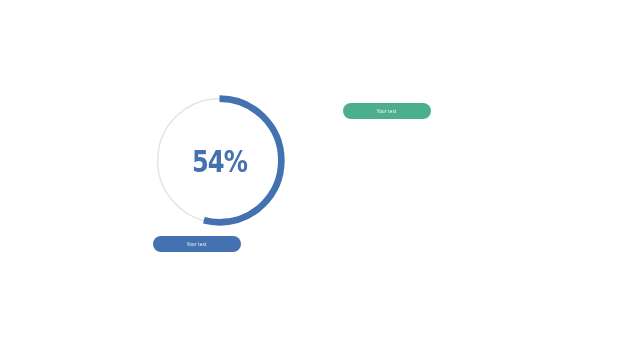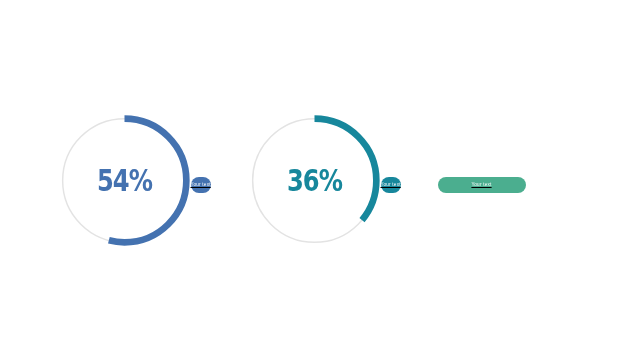--- a/index.html
+++ b/index.html
@@ -29,24 +29,23 @@
     display: flex;
     align-items: center;
     justify-content: center;
     gap: 45px;
   }
   .gauge-card {
     position: relative;
     width: 145px;
     height: 172px;
     display: flex;
-    flex-direction: row;
-    align-items: center;
+    flex-direction: column;
+    align-items: flex-start;
     justify-content: flex-start;
-    text-decoration: underline;
   }
   .ring-wrap {
     position: relative;
     width: 133px;
     height: 133px;
   }
   .ring-svg {
     display: block;
     width: 133px;
     height: 133px;
@@ -109,29 +108,19 @@
       <div class="ring-wrap">
         <svg class="ring-svg" viewBox="0 0 100 100">
           <circle class="ring-track" cx="50" cy="50" r="46.5" style="stroke: rgb(227, 227, 227);"></circle>
           <circle class="ring-value" id="arc-0" cx="50" cy="50" r="46.5" stroke-dasharray="157.771 134.397" style="stroke: rgb(68, 114, 176);"></circle>
         </svg>
         <div class="pct-label" id="pct-0" style="color: rgb(68, 114, 176);">54%</div>
       </div>
       <button class="cta-button" id="btn-0" style="background: rgb(68, 114, 176);">Your text</button>
     </div>
 
-    <div class="gauge-card">
-      <div class="ring-wrap">
-        <svg class="ring-svg" viewBox="0 0 100 100">
-          <circle class="ring-track" cx="50" cy="50" r="46.5" style="stroke: rgb(227, 227, 227);"></circle>
-          <circle class="ring-value" id="arc-1" cx="50" cy="50" r="46.5" stroke-dasharray="105.181 186.988" style="stroke: rgb(23, 135, 156);"></circle>
-        </svg>
-        <div class="pct-label" id="pct-1" style="color: rgb(23, 135, 156);">36%</div>
-      </div>
-      <button class="cta-button" id="btn-1" style="background: rgb(23, 135, 156);">Your text</button>
-    </div>
 
     <div class="gauge-card">
       <button class="cta-button" id="btn-2" style="background: rgb(75, 174, 143);">Your text</button>
     </div>
 
   </div>
 </div>
 
 </body></html>

